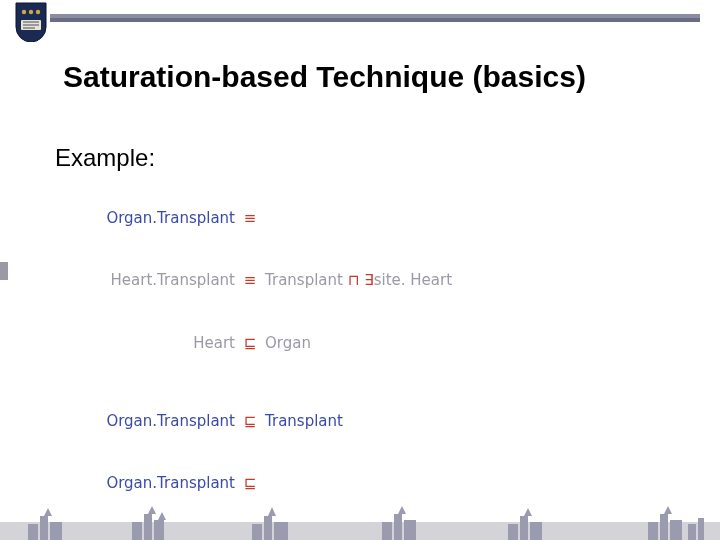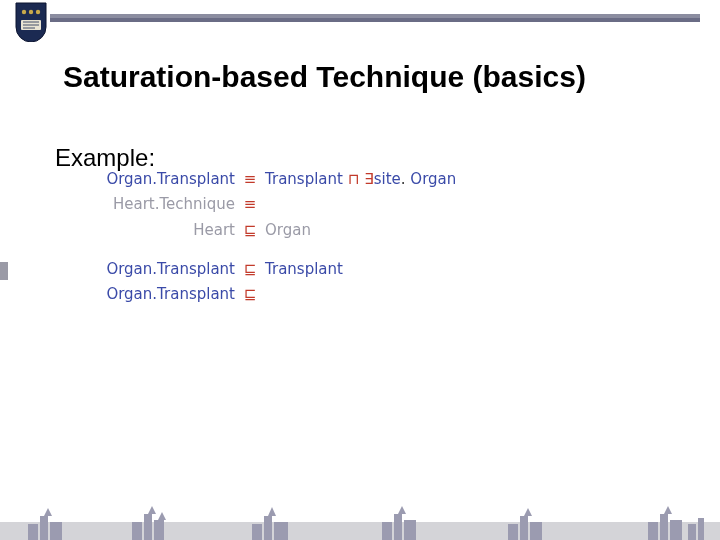--- a/index.html
+++ b/index.html
@@ -60,20 +60,21 @@
     top: 168px;
     font-family: "DejaVu Sans", Arial, sans-serif;
     font-size: 15px;
     line-height: 1.55;
     color: #333;
   }
   .formula-row {
     display: flex;
     align-items: center;
     margin-bottom: 2px;
+    margin-top: 39px;
   }
   .lhs {
     width: 160px;
     text-align: right;
     padding-right: 6px;
   }
   .op {
     width: 18px;
     text-align: center;
     color: #c23a2a;
@@ -132,31 +133,31 @@
 
 <div class="title">Saturation-based Technique (basics)</div>
 
 <div class="example-label">Example:</div>
 
 <div class="formula-block">
 
   <div class="formula-row">
     <span class="lhs"><span class="cBlue">Organ.Transplant</span></span>
     <span class="op">≡</span>
-    <span class="rhs">
-      <span class="cBlue">Transplant</span>
+  </div>
+
+  <div class="formula-row">
+    <span class="lhs"><span class="cGray">Heart.Transplant</span></span>
+    <span class="op">≡</span>
+    <span class="rhs cGray">
+      <span>Transplant</span>
       <span class="cRed">⊓</span>
-      <span class="cRed">∃</span><span class="cBlue">site</span><span>.</span>
-      <span class="cBlue">Organ</span>
+      <span class="cRed">∃</span><span>site</span><span>.</span>
+      <span>Heart</span>
     </span>
-  </div>
-
-  <div class="formula-row">
-    <span class="lhs"><span class="cGray">Heart.Technique</span></span>
-    <span class="op">≡</span>
   </div>
 
   <div class="formula-row">
     <span class="lhs"><span class="cGray">Heart</span></span>
     <span class="op">⊑</span>
     <span class="rhs"><span class="cGray">Organ</span></span>
   </div>
 
   <div class="gap"></div>
 

